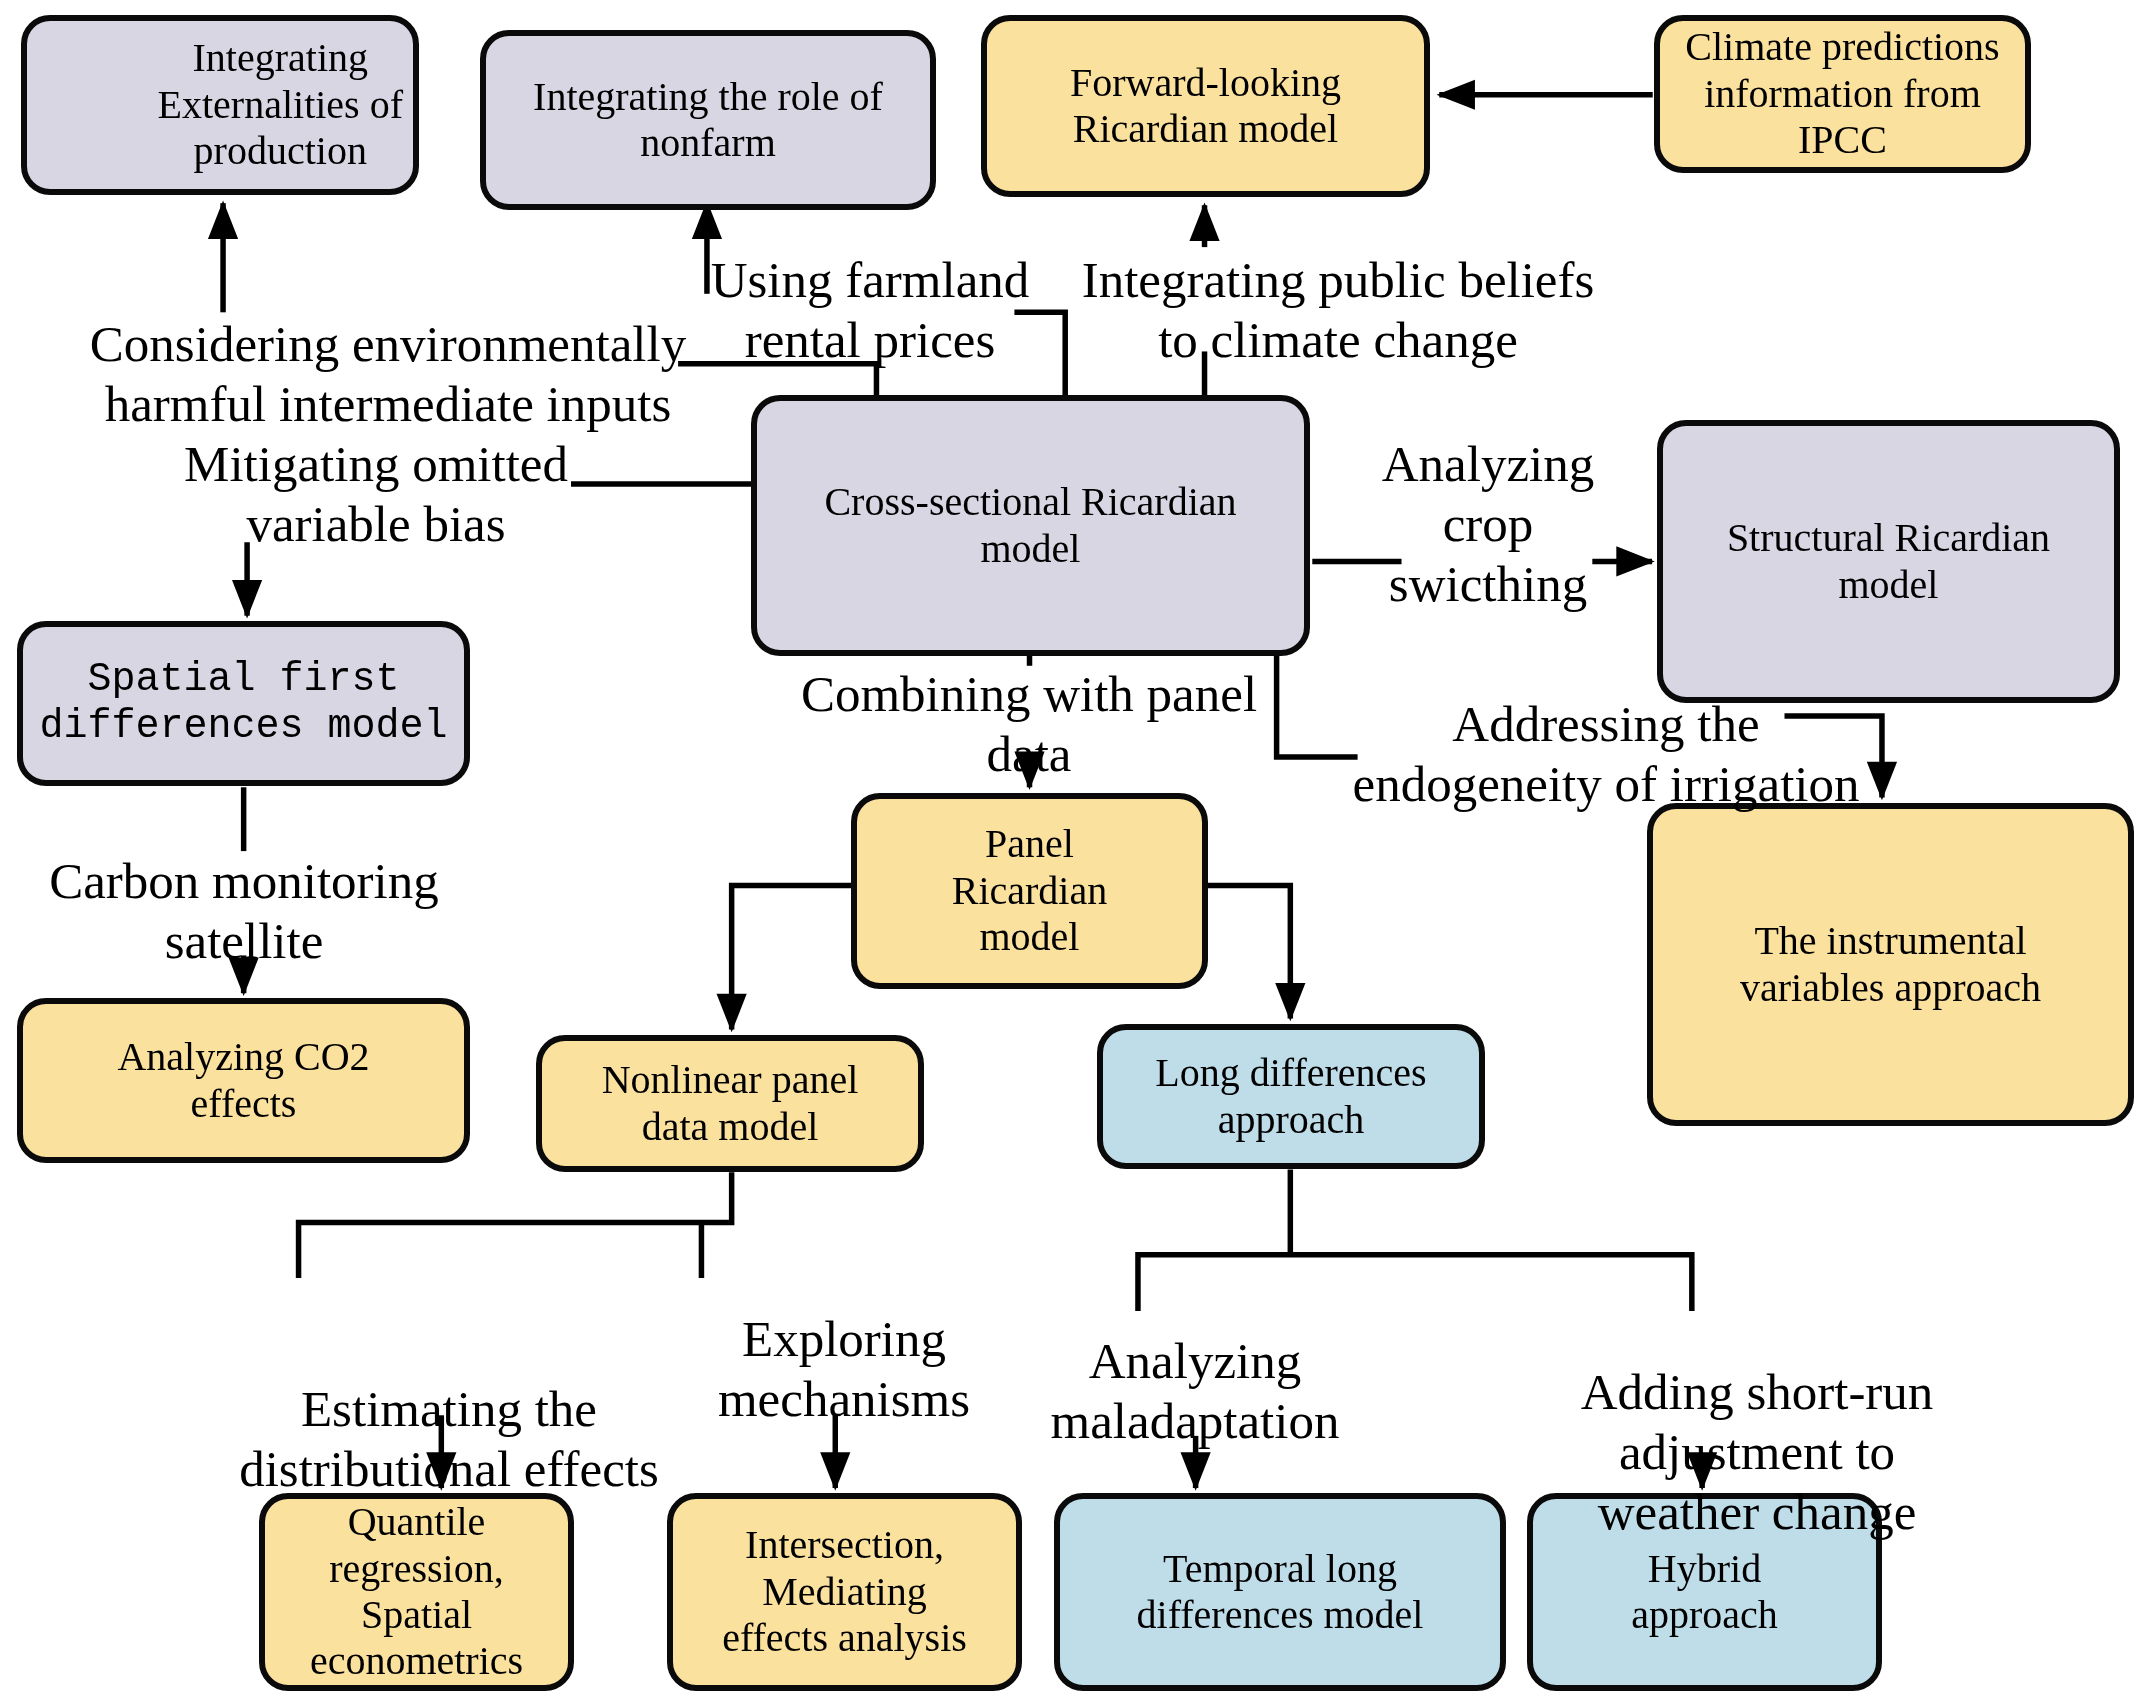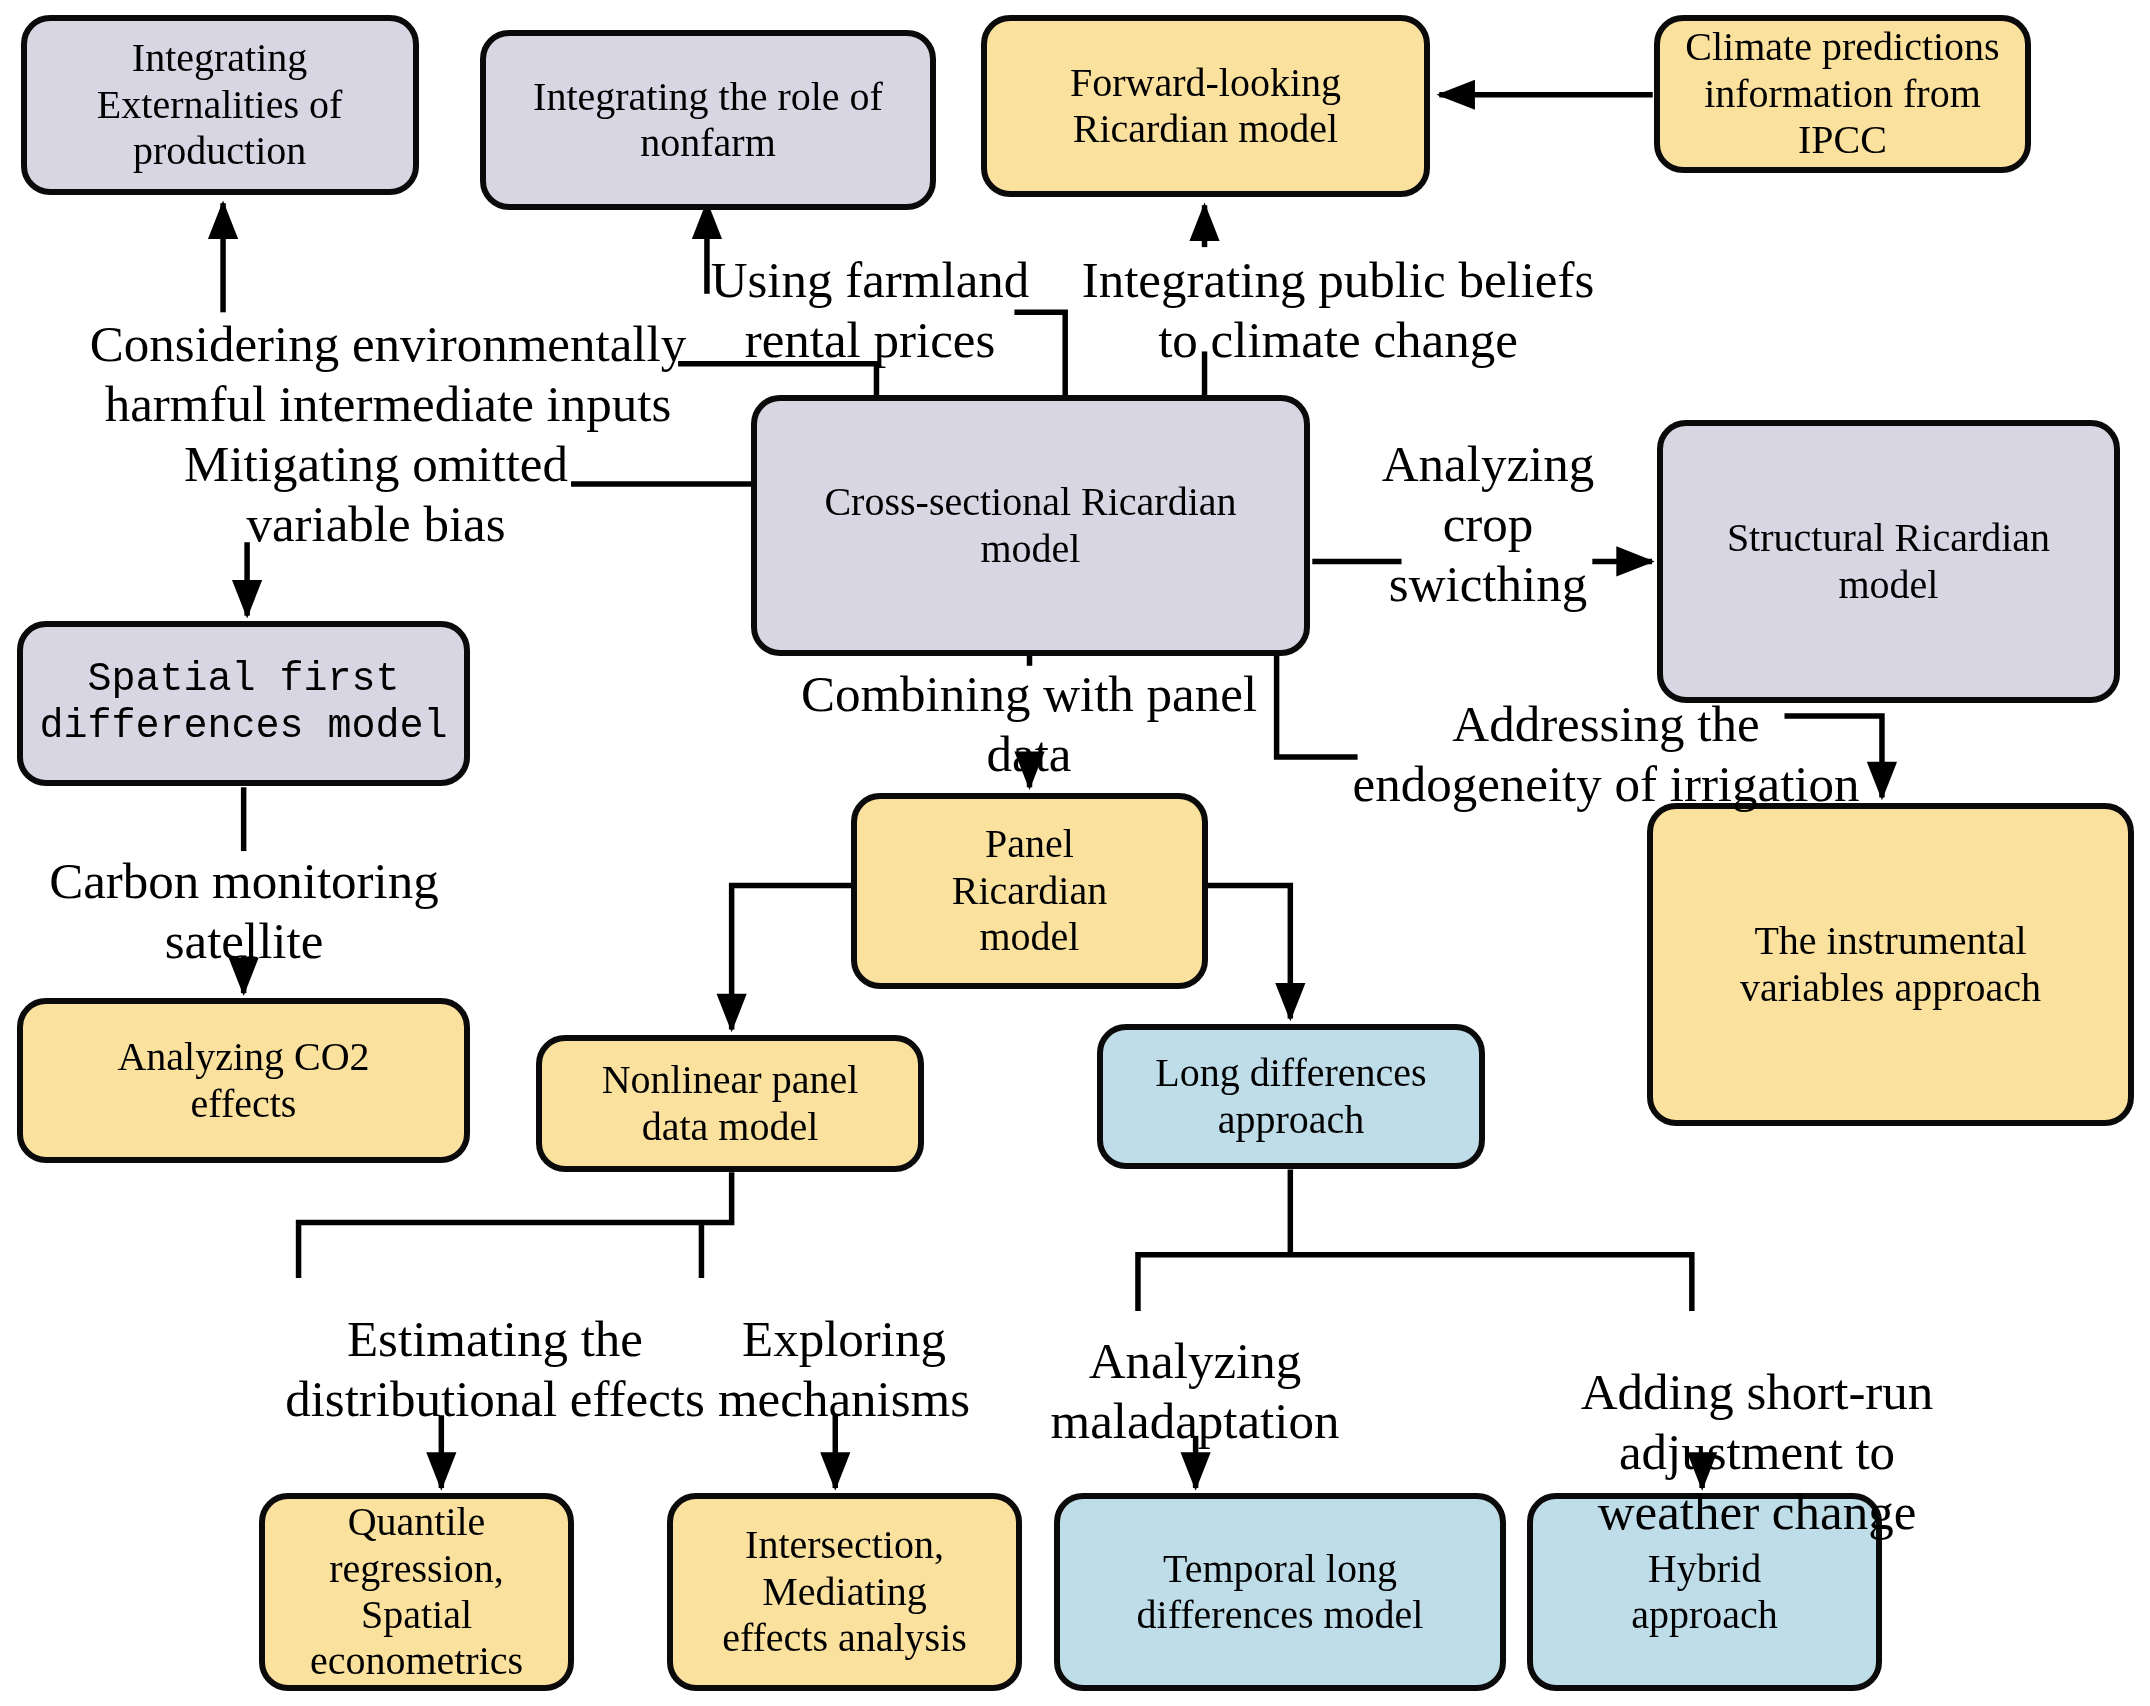--- a/index.html
+++ b/index.html
@@ -76,21 +76,21 @@
       <path d="M 1066 1708 L 1066 1781 L 435 1781 L 435 1862 M 1022 1781 L 1022 1862"></path>
       <path d="M 643 2062 L 643 2168" marker-end="url(#ah)"></path>
       <path d="M 1217 2062 L 1217 2168" marker-end="url(#ah)"></path>
 
       <path d="M 1880 1704 L 1880 1828 M 1658 1910 L 1658 1828 L 2465 1828 L 2465 1910"></path>
       <path d="M 1742 2092 L 1742 2168" marker-end="url(#ah)"></path>
       <path d="M 2480 2130 L 2480 2168" marker-end="url(#ah)"></path>
     </g>
   </svg>
 
-  <div class="node fill-lavender" style="left:20.6px;top:15px;width:398px;height:180px;"><span>Integrating
+  <div class="node fill-lavender" style="left:20.6px;top:15px;width:398px;height:180px;justify-content:flex-end;"><span>Integrating
 Externalities of
 production</span></div>
   <div class="node fill-lavender" style="left:480px;top:30px;width:456px;height:180px;"><span>Integrating the role of
 nonfarm</span></div>
   <div class="node fill-yellow" style="left:981px;top:15px;width:449px;height:182px;"><span>Forward-looking
 Ricardian model</span></div>
   <div class="node fill-yellow" style="left:1654px;top:15px;width:377px;height:158px;"><span>Climate predictions
 information from
 IPCC</span></div>
 
@@ -137,21 +137,21 @@
 to climate change</div>
   <div class="edge-label" style="left:1488px;top:434px;">Analyzing
 crop
 swicthing</div>
   <div class="edge-label" style="left:1029px;top:664px;">Combining with panel
 data</div>
   <div class="edge-label" style="left:1606px;top:694px;">Addressing the
 endogeneity of irrigation</div>
   <div class="edge-label" style="left:244px;top:851px;">Carbon monitoring
 satellite</div>
-  <div class="edge-label" style="left:449px;top:1309px;margin-left:46px;">Estimating the
+  <div class="edge-label" style="left:449px;top:1379px;">Estimating the
 distributional effects</div>
   <div class="edge-label" style="left:844px;top:1309px;">Exploring
 mechanisms</div>
   <div class="edge-label" style="left:1195px;top:1331px;">Analyzing
 maladaptation</div>
   <div class="edge-label" style="left:1757px;top:1362px;">Adding short-run adjustment to
 weather change</div>
 
 </div>
 

